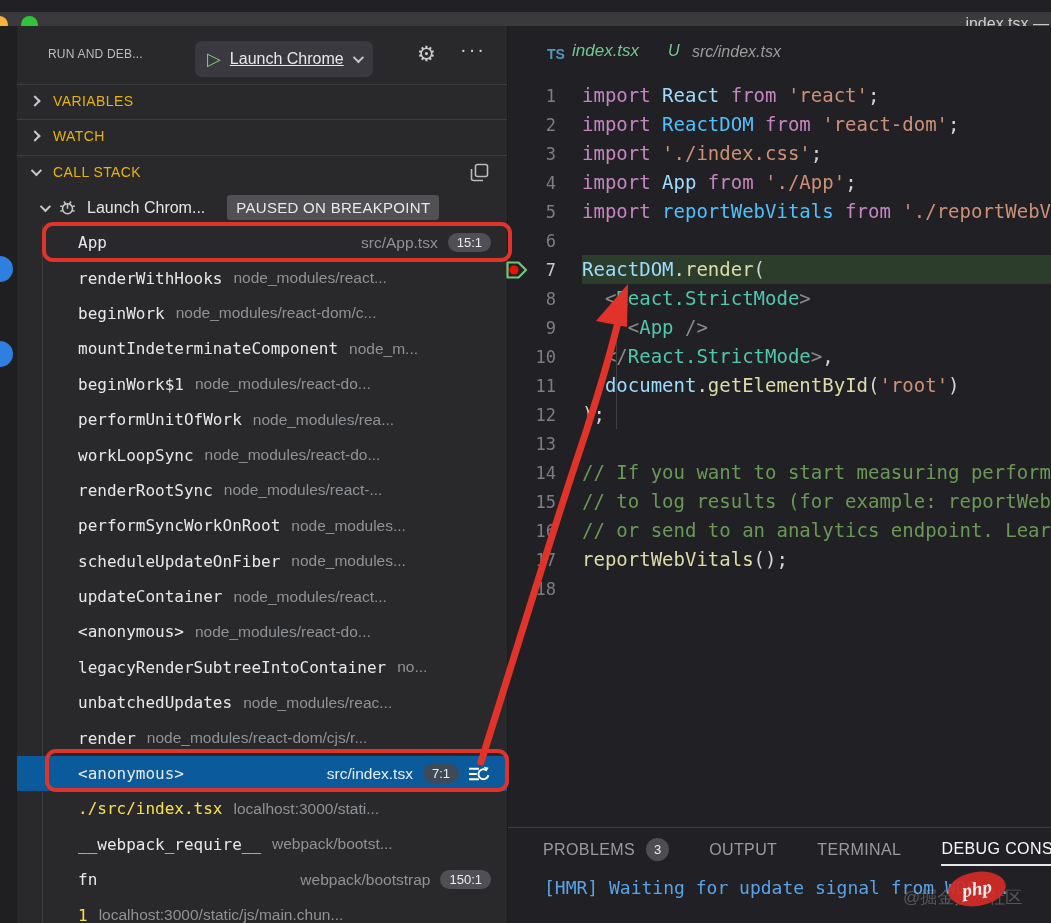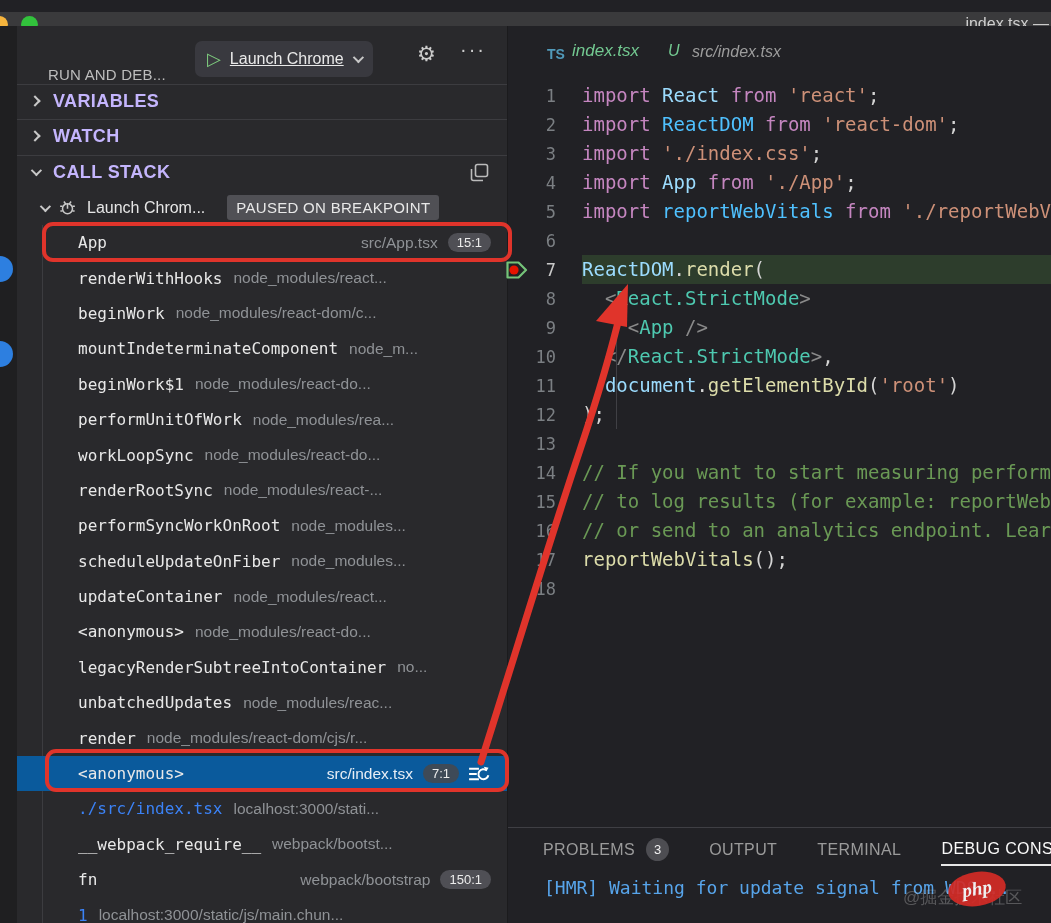--- a/index.html
+++ b/index.html
@@ -16,46 +16,46 @@
   .t-yellow { left:-9px; background:#f6b43d; }
   .t-green  { left:21px; background:#32c23c; }
   .win-title { position:absolute; right:2px; top:3px; font-size:16px; color:#cfcfcf; white-space:nowrap; }
   
   .strip { position:absolute; left:0; top:26px; width:17px; height:897px; background:#1f1f21; }
   .strip .dot { position:absolute; width:26px; height:26px; border-radius:50%; background:#2d7fe0; left:-13px; }
   
   .sidebar { position:absolute; left:17px; top:26px; width:491px; height:897px;
     background:#29292c; overflow:hidden; border-right:1px solid #1b1b1d; }
   .sb-header { position:absolute; left:0; top:10px; width:100%; height:40px; }
-  .sb-title { position:absolute; left:31px; top:11px; font-size:15px; color:#bdbdbd; letter-spacing:.2px;margin-top:19px; }
+  .sb-title { position:absolute; left:31px; top:11px; font-size:12px; color:#bdbdbd; letter-spacing:.2px; }
   .launch-btn { position:absolute; left:178px; top:5px; height:36px; background:#39393f;
     border-radius:7px; display:flex; align-items:center; padding:0 12px; gap:9px; cursor:pointer; }
   .play { color:#7ecb7e; font-size:18px; line-height:1; }
   .launch-label { color:#e9e9e9; font-size:16px;text-decoration:underline; }
   .chev { display:inline-block; width:8px; height:8px; border-right:2px solid #c8c8c8; border-bottom:2px solid #c8c8c8; }
   .chev.down { transform:rotate(45deg) translateY(-2px); }
   .chev.right { transform:rotate(-45deg); }
   .gear { position:absolute; left:400px; top:6px; font-size:21px; color:#cccccc; cursor:pointer; }
   .more { position:absolute; left:443px; top:2px; font-size:20px; color:#cccccc; letter-spacing:2px; cursor:pointer; }
   .divider { position:absolute; left:0; width:100%; height:1px; background:#3c3c40; }
   .section-row { position:absolute; left:0; width:100%; height:34px; display:flex; align-items:center; gap:14px; padding-left:14px; cursor:pointer; }
-  .section-label { font-size:18px; font-weight:bold; color:#c4b5fd; letter-spacing:.4px; }
+  .section-label { font-size:14px; font-weight:normal; color:#eab308; letter-spacing:.4px; }
   .copy-icon { position:absolute; right:18px; top:8px; }
   .session-row { position:absolute; left:0; width:100%; height:35px; display:flex; align-items:center; gap:10px; padding-left:23px; cursor:pointer; }
   .session-label { font-size:16px; color:#e6e6e6; }
   .paused-badge { margin-left:12px; background:#505055; color:#e8e8e8; font-size:15px;
     padding:4px 9px; border-radius:3px; letter-spacing:.3px; white-space:nowrap; }
   
   .frames { position:absolute; left:0; top:199px; width:100%; }
   .indent-guide-tree { position:absolute; left:25px; top:199px; width:1px; height:698px; background:#3c3c40; }
   .frame { position:relative; height:35.4px; display:flex; align-items:center;
     padding:0 16px 0 61px; cursor:pointer; white-space:nowrap; overflow:hidden; }
   .frame.selected { background:#0a5a9c; }
   .f-name { font-family:"DejaVu Sans Mono", monospace; font-size:16px; color:#e8e8e8; flex-shrink:0; }
-  .frame.dim .f-name { color:#3b82f6; }
+  .frame.dim .f-name { color:#fde047; }
   .f-loc { font-size:15.5px; color:#8f9296; margin-left:11px; overflow:hidden; text-overflow:clip; }
   .frame.selected .f-loc { color:#e8eef5; }
   .f-spacer { flex:1; }
   .f-badge { background:#4f4f55; color:#ececec; font-size:13px; padding:2px 9px;
     border-radius:10px; margin-left:10px; flex-shrink:0; }
   .frame.selected .f-badge { background:#3e4a57; }
   .f-restart { margin-left:9px; flex-shrink:0; display:flex; align-items:center; }
   
   .editor { position:absolute; left:508px; top:26px; width:543px; height:801px; background:#212125; overflow:hidden; }
   .tabrow { position:absolute; left:0; top:14px; width:100%; height:32px; }

